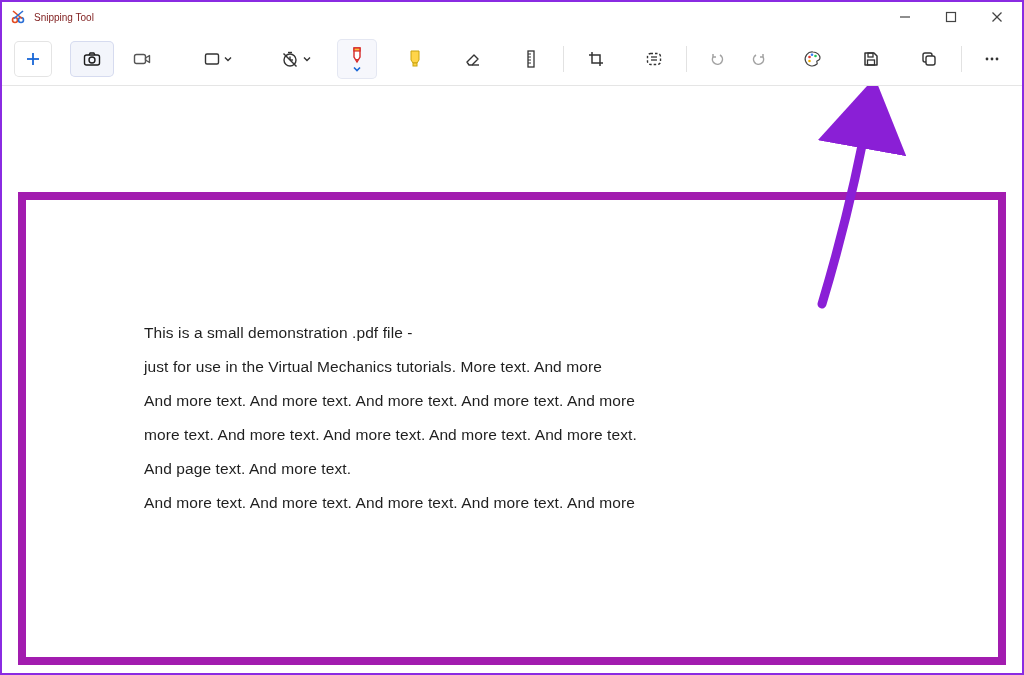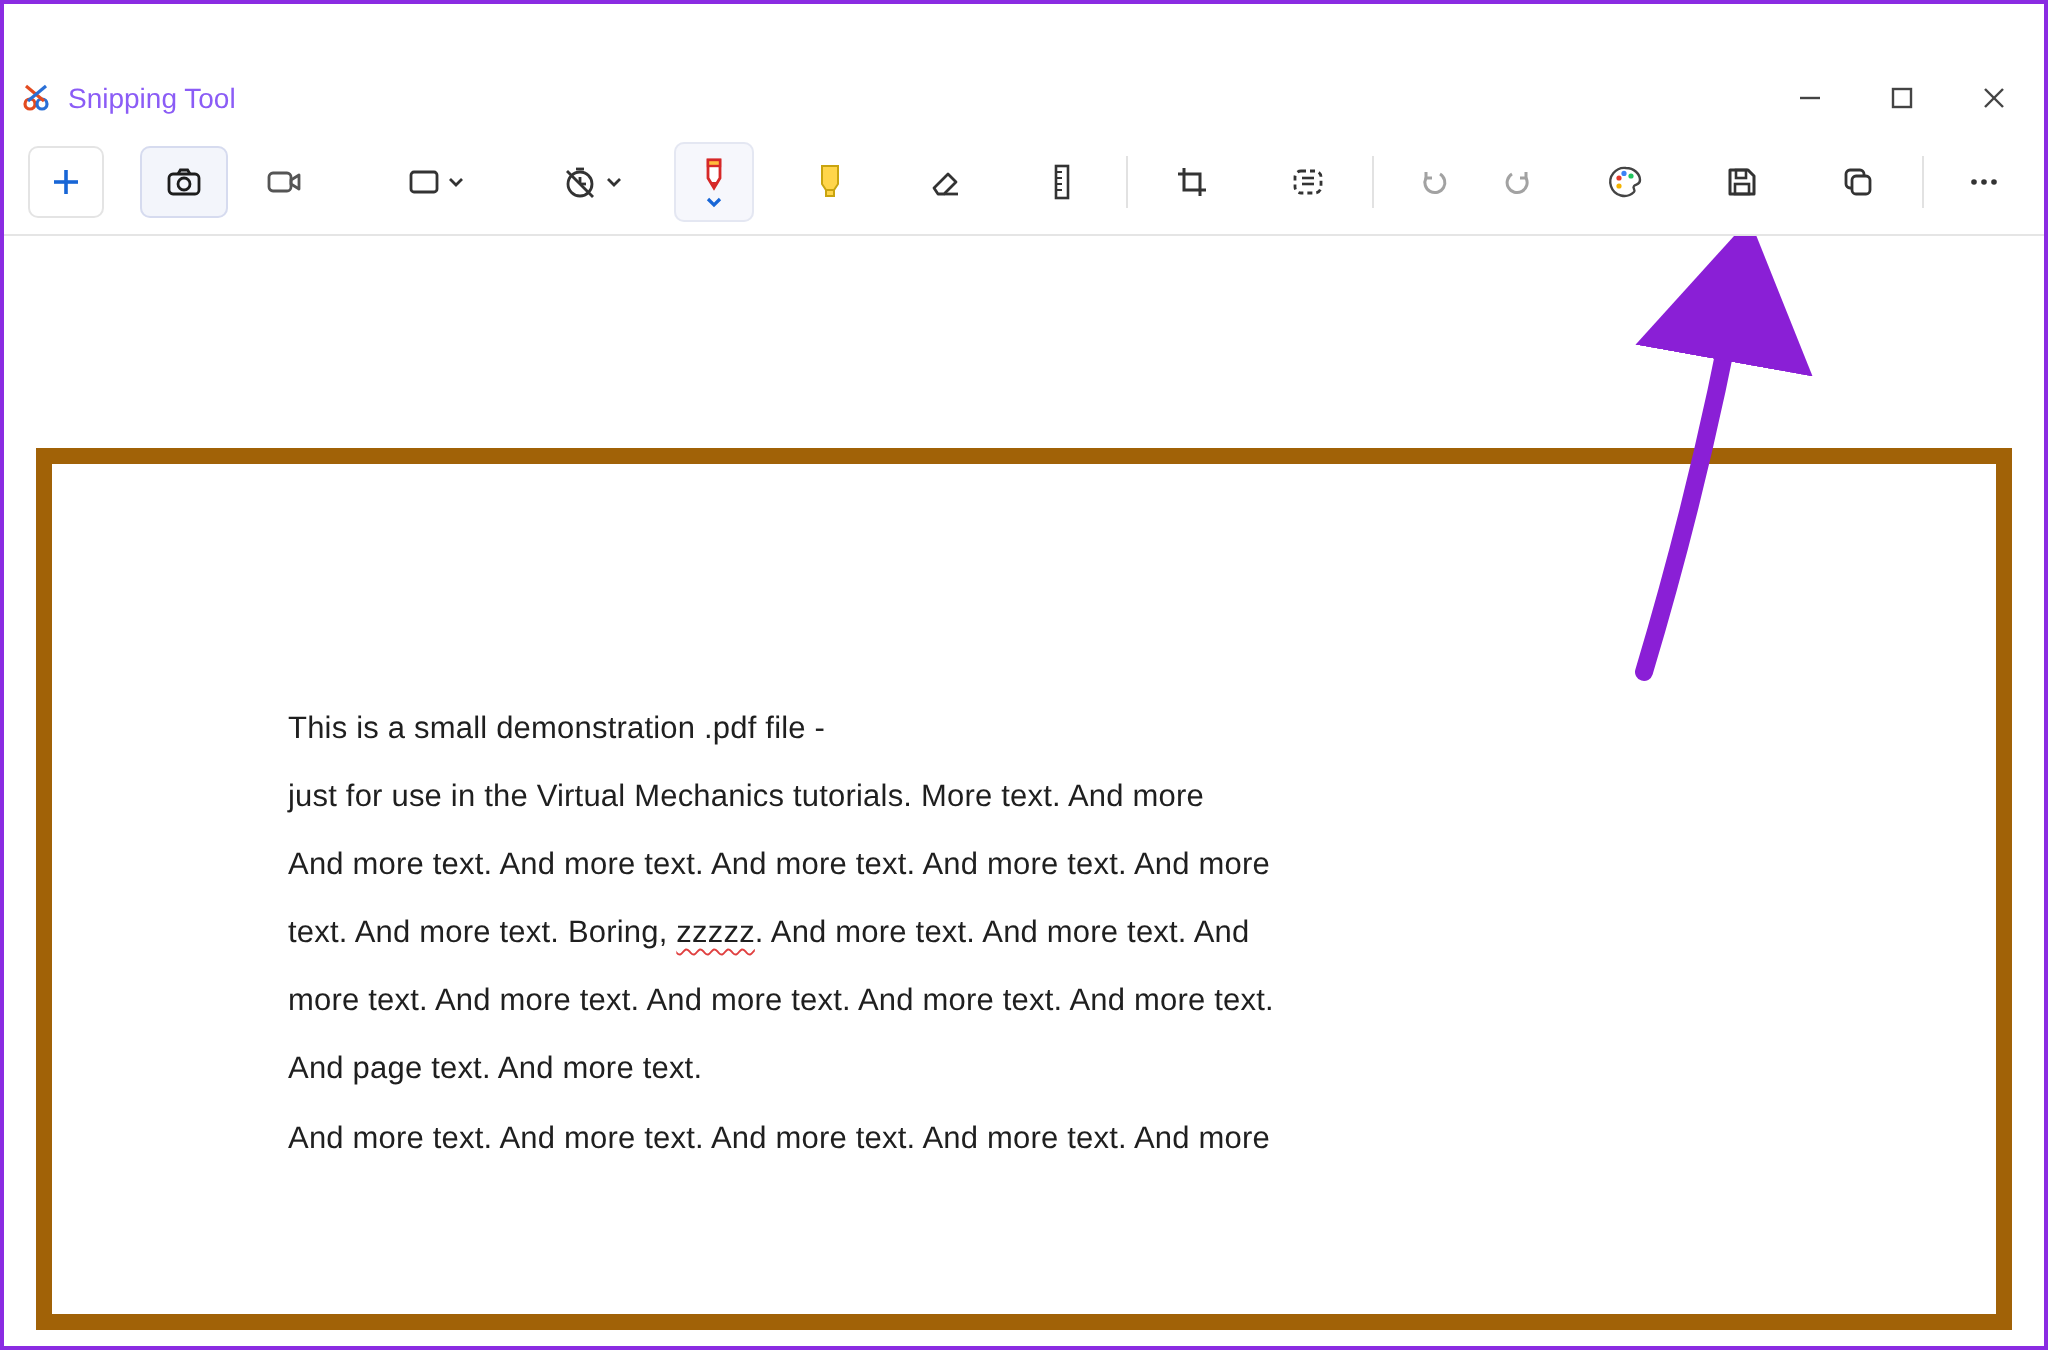--- a/index.html
+++ b/index.html
@@ -1,41 +1,41 @@
 <!DOCTYPE html>
 <html><head>
 <meta charset="utf-8">
 <style>
   * { box-sizing: border-box; margin: 0; padding: 0; }
   html, body { width: 1024px; height: 675px; font-family: "Segoe UI", Arial, sans-serif; }
   body { border: 2px solid #8a2be2; background: #fff; display: flex; flex-direction: column; overflow: hidden; }
 
   
-  .titlebar { height: 30px; display: flex; align-items: center; padding: 0 2px 0 8px; font-size: 14px; color: #8b5cf6; margin-top: 32px; }
+  .titlebar { height: 30px; display: flex; align-items: center; padding: 0 2px 0 8px; font-size: 10px; color: #7f1d1d; }
   .titlebar .logo { margin-right: 8px; display: inline-flex; }
   .titlebar .title { flex: 0 0 auto; }
   .titlebar .spacer { flex: 1; }
   .winbtns { display: flex; }
   .winbtn { width: 46px; height: 30px; display: flex; align-items: center; justify-content: center; color: #444; cursor: pointer; }
   .winbtn svg { width: 12px; height: 12px; }
 
   
   .toolbar { height: 54px; border-bottom: 1px solid #e5e5e5; display: flex; align-items: center; padding: 0 12px; gap: 6px; }
   .tbtn { height: 36px; min-width: 36px; display: flex; align-items: center; justify-content: center; border-radius: 5px; cursor: pointer; color: #333; position: relative; }
   .tbtn.selected { background: #f3f5fb; box-shadow: inset 0 0 0 1px #d6dbef; }
   .tbtn.selected2 { background: #f6f7fc; box-shadow: inset 0 0 0 1px #e4e7f2; }
   .tbtn.outline { box-shadow: inset 0 0 0 1px #e4e4e4; }
   .tbtn .chev { margin-left: 2px; }
   .sep { width: 1px; height: 26px; background: #e2e2e2; margin: 0 6px; }
   .flexgap { flex: 1; }
   .group { display: flex; align-items: center; gap: 6px; }
 
   
   .canvas-wrap { flex: 1; position: relative; overflow: hidden; background: #fff; }
-  .capture-frame { position: absolute; left: 16px; right: 16px; top: 106px; bottom: 8px; border: 8px solid #a16207; background: #e0e5e9; }
+  .capture-frame { position: absolute; left: 16px; right: 16px; top: 106px; bottom: 8px; border: 8px solid #a21caf; background: #e0e5e9; }
   .page { position: absolute; inset: 0; background: #fff; padding: 116px 70px 40px 118px; }
   .page p { font-size: 15.5px; color: #1f1f1f; line-height: 2.2; font-family: "Segoe UI", Arial, sans-serif; letter-spacing: 0.1px;}
   .underline-err { text-decoration: underline wavy #e04040 1.3px; text-underline-offset: 2px; }
   .underline-link { text-decoration: underline #1f1f1f 1.3px; text-underline-offset: 3px; }
   .cursor { display:inline-block; width:1px; height:17px; background:#000; vertical-align:middle; margin-left:1px;}
 
   
   .arrow-svg { position: absolute; pointer-events: none; }
 
   svg { display: block; }
@@ -230,21 +230,20 @@
     </svg>
   </div>
 </div>
 
 <div class="canvas-wrap">
   <div class="capture-frame">
     <div class="page">
       <p>This is a small demonstration .pdf file -</p>
       <p>just for use in the Virtual Mechanics tutorials. More text. And more</p>
       <p>And more text. And more text. And more text. And more text. And more</p>
-      <p><span>text. And more text. Boring, </span><span class="underline-err">zzzzz</span><span>. And more text. And more text. And</span></p>
       <p>more text. And more text. And more text. And more text. And more text.</p>
       <p>And page text. And more text.</p>
       <p>And more text. And more text. And more text. And more text. And more</p>
     </div>
   </div>
 
   <svg class="arrow-svg" width="120" height="230" style="left:790px; top:-2px;">
     <defs>
       <marker id="ah" markerWidth="8" markerHeight="10" refX="5" refY="5" orient="auto">
         <path d="M0 0 L8 5 L0 10 Z" fill="#8a1fd6"></path>

